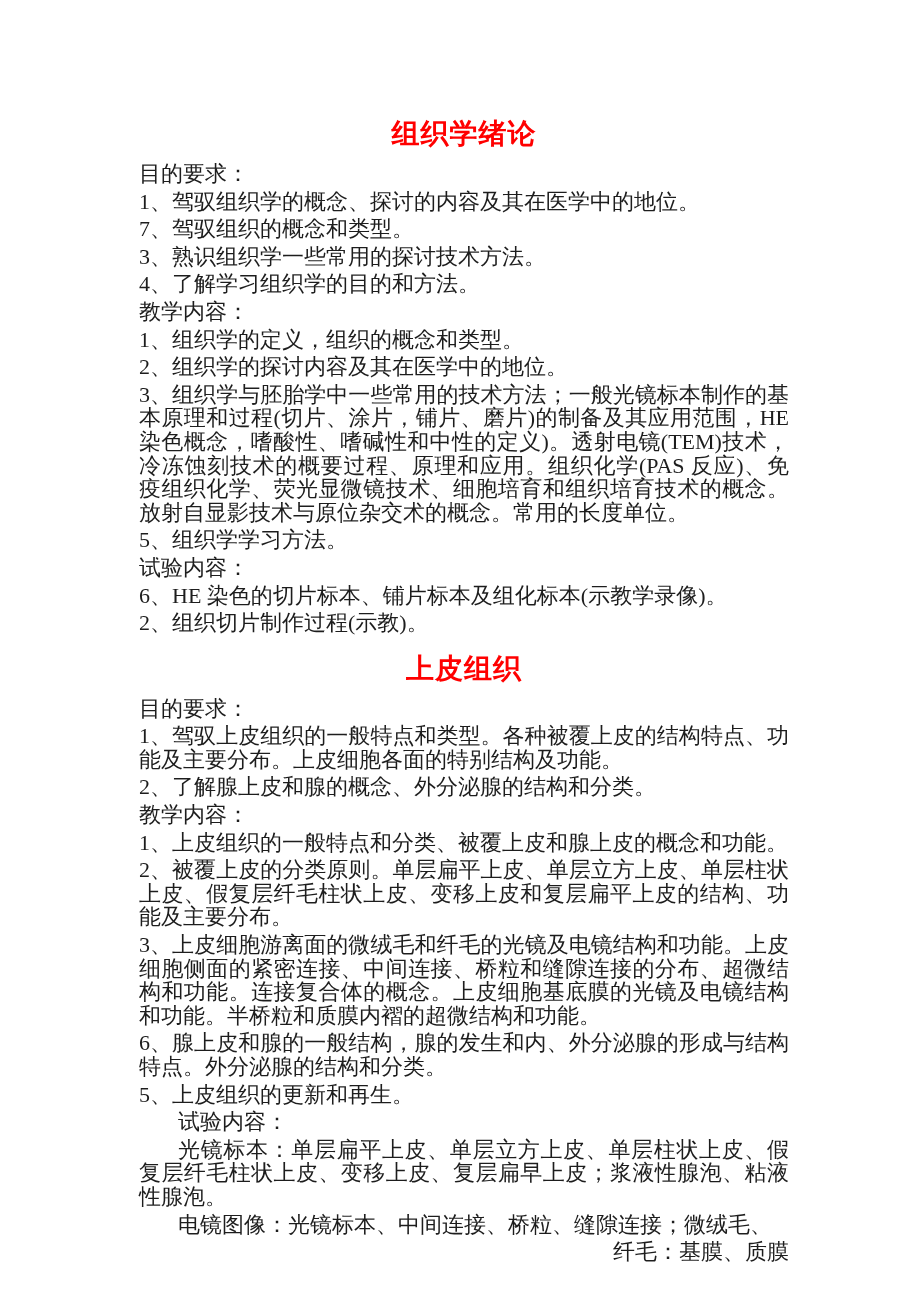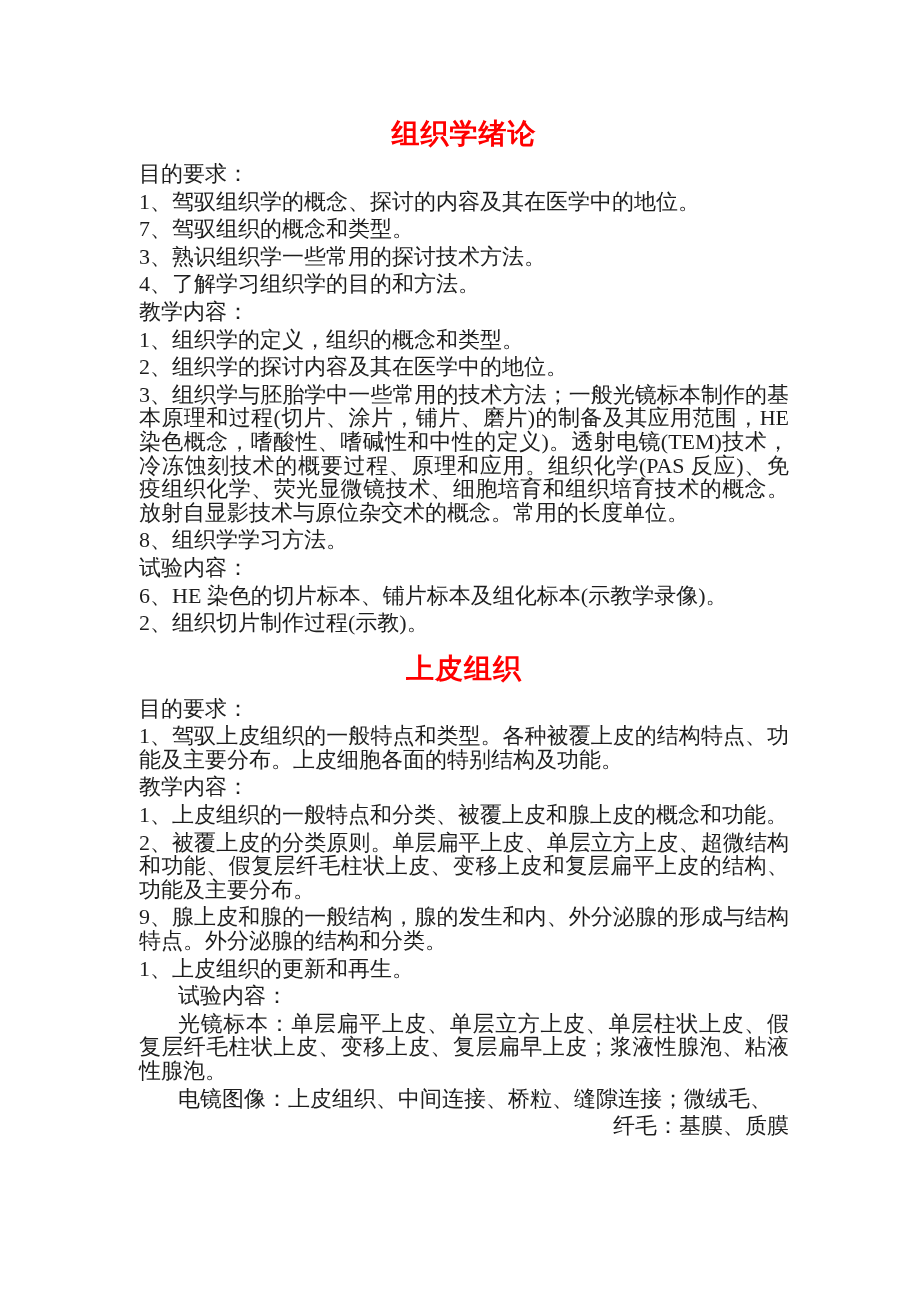--- a/index.html
+++ b/index.html
@@ -57,30 +57,32 @@
       <div class="sec-title first">组织学绪论</div>
       <p class="para"><span>目的要求：</span></p>
       <p class="para"><span>1、驾驭组织学的概念、探讨的内容及其在医学中的地位。</span></p>
       <p class="para"><span>7、驾驭组织的概念和类型。</span></p>
       <p class="para"><span>3、熟识组织学一些常用的探讨技术方法。</span></p>
       <p class="para"><span>4、了解学习组织学的目的和方法。</span></p>
       <p class="para"><span>教学内容：</span></p>
       <p class="para"><span>1、</span><span class="u">组织学的定义，组织的概念和类型</span><span>。</span></p>
       <p class="para"><span>2、</span><span class="u">组织学的探讨内容及其在医学中的地位</span><span>。</span></p>
       <p class="para"><span>3、组织学与胚胎学中一些常用的技术方法；一般光镜标本制作的基本原理和过程(切片、涂片，铺片、磨片)的制备及其应用范围，</span><span class="u">HE 染色概念，嗜酸性、嗜碱性和中性的定义)</span><span>。透射电镜(TEM)技术，冷冻蚀刻技术的概要过程、原理和应用。组织化学(PAS 反应)、免疫组织化学、荧光显微镜技术、细胞培育和组织培育技术的概念。放射自显影技术与原位杂交术的概念。常用的长度单位。</span></p>
-      <p class="para"><span>8、组织学学习方法。</span></p>
+      <p class="para"><span>5、组织学学习方法。</span></p>
       <p class="para"><span>试验内容：</span></p>
       <p class="para"><span>6、HE 染色的切片标本、铺片标本及组化标本(示教学录像)。</span></p>
       <p class="para"><span>2、组织切片制作过程(示教)。</span></p>
       <div class="sec-title">上皮组织</div>
       <p class="para"><span>目的要求：</span></p>
       <p class="para"><span>1、驾驭上皮组织的一般特点和类型。各种被覆上皮的结构特点、功能及主要分布。上皮细胞各面的特别结构及功能。</span></p>
+      <p class="para"><span>2、了解腺上皮和腺的概念、外分泌腺的结构和分类。</span></p>
       <p class="para"><span>教学内容：</span></p>
       <p class="para"><span>1、</span><span class="u">上皮组织的一般特点和分类、被覆上皮和腺上皮的概念和功能。</span></p>
-      <p class="para"><span>2、</span><span class="u">被覆上皮的分类原则。单层扁平上皮、单层立方上皮、超微结构和功能、假复层纤毛柱状上皮、变移上皮和复层扁平上皮的结构、功能及主要分布。</span></p>
-      <p class="para"><span>9、腺上皮和腺的一般结构，腺的发生和内、外分泌腺的形成与结构特点。外分泌腺的结构和分类。</span></p>
-      <p class="para"><span>1、上皮组织的更新和再生。</span></p>
+      <p class="para"><span>2、</span><span class="u">被覆上皮的分类原则。单层扁平上皮、单层立方上皮、单层柱状上皮、假复层纤毛柱状上皮、变移上皮和复层扁平上皮的结构、功能及主要分布。</span></p>
+      <p class="para"><span>3、</span><span class="u">上皮细胞游离面的微绒毛和纤毛的光镜及电镜结构和功能。上皮细胞侧面的紧密连接、中间连接、桥粒和缝隙连接的分布、超微结构和功能。连接复合体的概念。上皮细胞基底膜的光镜及电镜结构和功能</span><span>。半桥粒和质膜内褶的超微结构和功能。</span></p>
+      <p class="para"><span>6、腺上皮和腺的一般结构，腺的发生和内、外分泌腺的形成与结构特点。外分泌腺的结构和分类。</span></p>
+      <p class="para"><span>5、上皮组织的更新和再生。</span></p>
       <p class="para indent"><span>试验内容：</span></p>
       <p class="para indent"><span>光镜标本：单层扁平上皮、单层立方上皮、单层柱状上皮、假复层纤毛柱状上皮、变移上皮、复层扁早上皮；浆液性腺泡、粘液性腺泡。</span></p>
-      <p class="para indent"><span>电镜图像：上皮组织、中间连接、桥粒、缝隙连接；微绒毛、</span></p>
+      <p class="para indent"><span>电镜图像：光镜标本、中间连接、桥粒、缝隙连接；微绒毛、</span></p>
       <p class="para center"><span>纤毛：基膜、质膜</span></p>
     </div>
 </div>
 
 </body></html>

